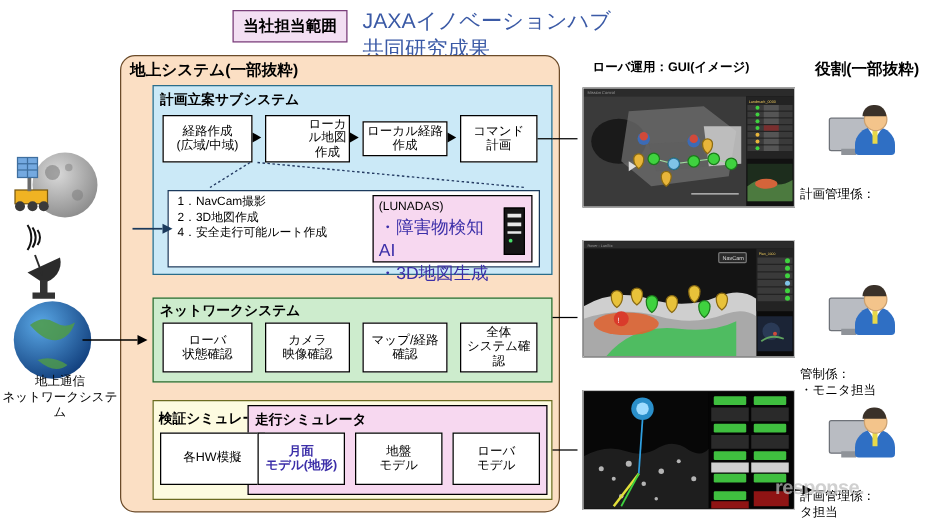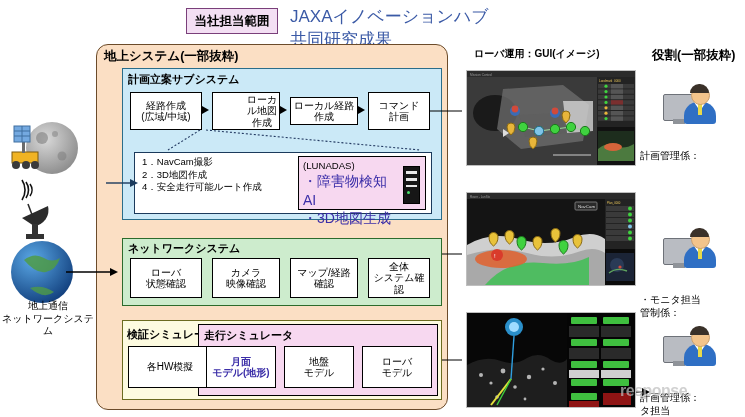--- a/index.html
+++ b/index.html
@@ -445,22 +445,22 @@
 <div class="role" id="role2">
   <div class="persona">
     <div class="monitor"></div>
     <div class="body"></div>
       <div class="shirt"></div>
       <div class="tie"></div>
     <div class="head"></div>
       <div class="hair"></div>
   </div>
   <div class="txt">
+    <div>管制係：</div>
     <div>・モニタ担当</div>
-    <div>管制係：</div>
   </div>
 </div>
 
 <div class="role" id="role3">
   <div class="persona">
     <div class="monitor"></div>
     <div class="body"></div>
       <div class="shirt"></div>
       <div class="tie"></div>
     <div class="head"></div>

